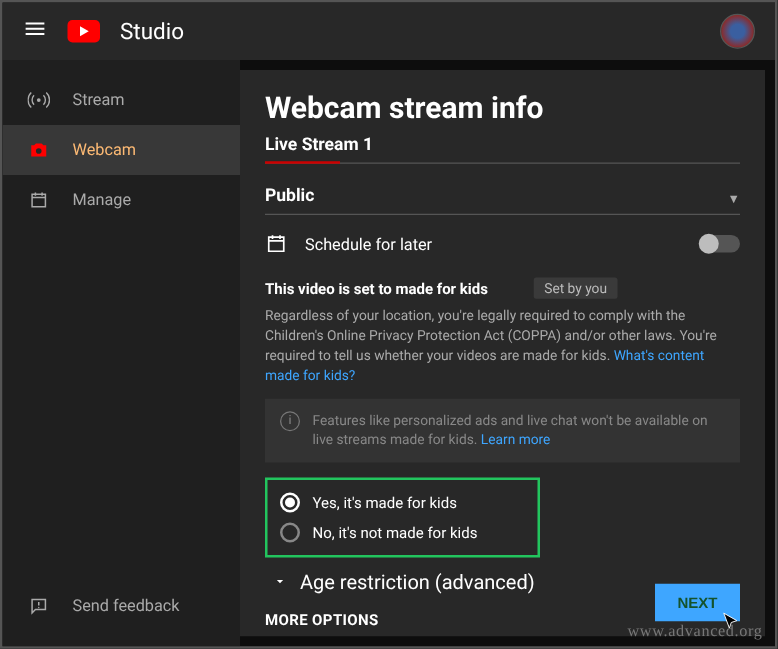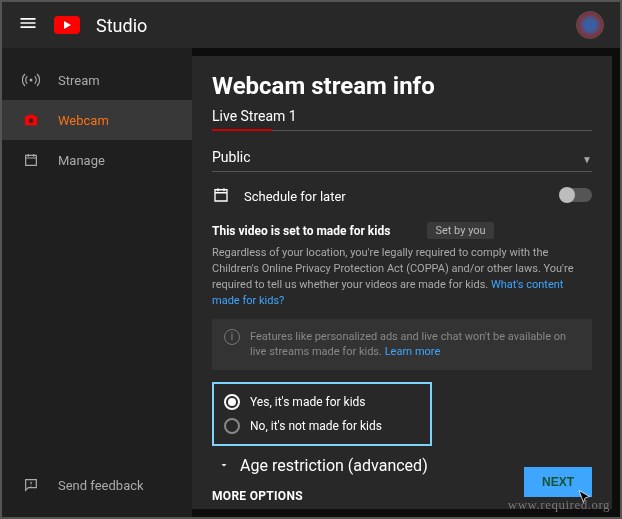--- a/index.html
+++ b/index.html
@@ -26,49 +26,49 @@
 .spacer { flex: 1; }
 .avatar { width: 28px; height: 28px; border-radius: 50%; background: radial-gradient(circle,#3a5fa0 30%,#8a2b2b 70%); border:1px solid #555;}
 .layout { display: flex; height: calc(100% - 46px); }
 .sidebar { width: 190px; background: #1f1f1f; padding-top: 12px; }
 .sidebar-item {
   display: flex; align-items: center;
   height: 40px; padding: 0 20px;
   color: #aaa; font-size: 13px; cursor: pointer;
   gap: 18px;
 }
-.sidebar-item.active { color: #f97316; background: #383838; }
+.sidebar-item.active { color: #fdba74; background: #383838; }
 .sidebar-item.active .sb-icon { color: #ff0000; }
 .sb-icon { width: 18px; display:flex; align-items:center; justify-content:center; }
 .send-fb { position:absolute; bottom:12px; left:0; width:190px; }
 .main {
   flex: 1; background: #282828;
   margin: 8px 8px 8px 0;
   padding: 16px 20px 12px 20px;
   overflow: hidden;
   position: relative;
 }
 .title { font-size: 24px; font-weight: 700; margin-bottom: 4px; }
-.field { border-bottom: 1px solid #555; padding: 4px 0 6px 0; margin-bottom: 14px; font-size: 14px; position:relative;}
+.field { border-bottom: 1px solid #555; padding: 4px 0 6px 0; margin-bottom: 14px; font-size: 14px; position:relative;font-weight:bold;}
 .field.title-input { border-bottom: 1px solid #555;}
 .red-underline { position:absolute; left:0; bottom:-1px; width:60px; height:2px; background:#c00; }
 .select { display:flex; justify-content:space-between; align-items:flex-end; cursor:pointer;}
 .select .arrow { color:#aaa; font-size:10px; }
 .schedule { display:flex; align-items:center; justify-content:space-between; margin: 12px 0 18px 0; }
 .schedule-left { display:flex; align-items:flex-end; gap:14px; font-size:13px; }
 .cal-icon { width:18px; height:18px; }
 .toggle { width:32px; height:14px; background:#555; border-radius:8px; position:relative; cursor:pointer;}
 .toggle::after { content:''; width:16px; height:16px; background:#bdbdbd; border-radius:50%; position:absolute; top:-1px; left:-1px; }
 .kids-header { font-size:12px; font-weight:700; margin-bottom:6px; display:flex; align-items:center; gap:10px;}
 .setby { background:#3a3a3a; padding:2px 8px; font-size:11px; font-weight:400; border-radius:2px; color:#bbb;margin-left:27px;}
 .desc { font-size:11px; color:#aaa; line-height:1.45; margin-bottom:10px; }
 .desc a, .info-box a { color:#3ea6ff; text-decoration:none; cursor:pointer;}
 .info-box { background:#333; padding:10px 12px; font-size:11px; color:#888; display:flex; gap:10px; margin-bottom:12px; line-height:1.4;}
 .info-box .info-icon { flex-shrink:0; width:16px; height:16px; border:1.5px solid #777; border-radius:50%; display:flex; align-items:center; justify-content:center; font-size:10px; color:#888;}
-.radio-group { border: 2px solid #7dd3fc; padding: 6px 10px; width: 220px; margin-bottom:10px; }
+.radio-group { border: 2px solid #22c55e; padding: 6px 10px; width: 220px; margin-bottom:10px; }
 .radio { display:flex; align-items:center; gap:10px; font-size:12px; padding:4px 0; cursor:pointer;}
 .radio .circle { width:16px; height:16px; border:2px solid #888; border-radius:50%; display:flex; align-items:center; justify-content:center;}
 .radio.selected .circle { border-color:#fff; }
 .radio.selected .circle::after { content:''; width:8px; height:8px; background:#fff; border-radius:50%; }
 .expand { display:flex; align-items:center; gap:10px; font-size:16px; cursor:pointer; margin-bottom:14px; padding-left:6px;}
 .more { font-size:12px; font-weight:700; letter-spacing:.3px; }
 .next-btn {
   position:absolute; right:20px; bottom:12px;
   background:#3ea6ff; color:#14532d;
   font-size:12px; font-weight:600;
@@ -197,13 +197,13 @@
 
     <div class="more">MORE OPTIONS</div>
 
     <button class="next-btn">NEXT</button>
     <svg style="position:absolute;right:18px;bottom:2px;pointer-events:none" width="18" height="18" viewBox="0 0 24 24">
         <path d="M4 2l6 16 2-6 6-2z" fill="#000" stroke="#fff" stroke-width="1"></path>
       </svg>
   </div>
 </div>
 
-<div class="watermark">www.required.org</div>
+<div class="watermark">www.advanced.org</div>
 
 </body></html>

